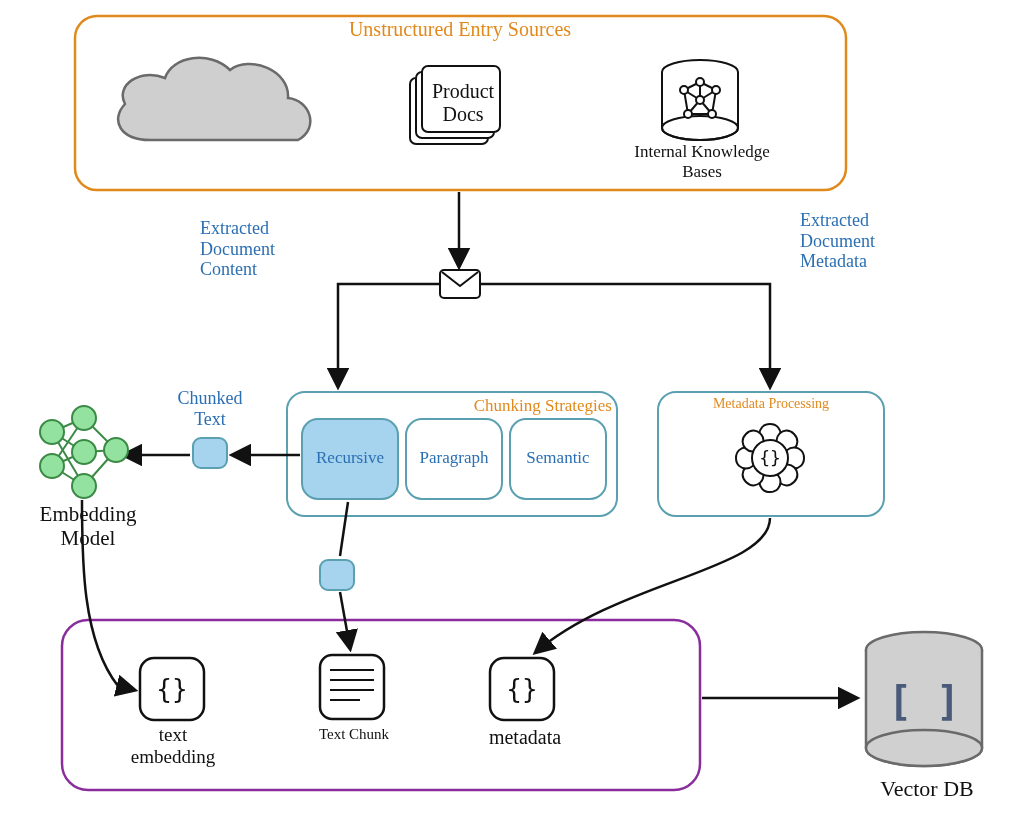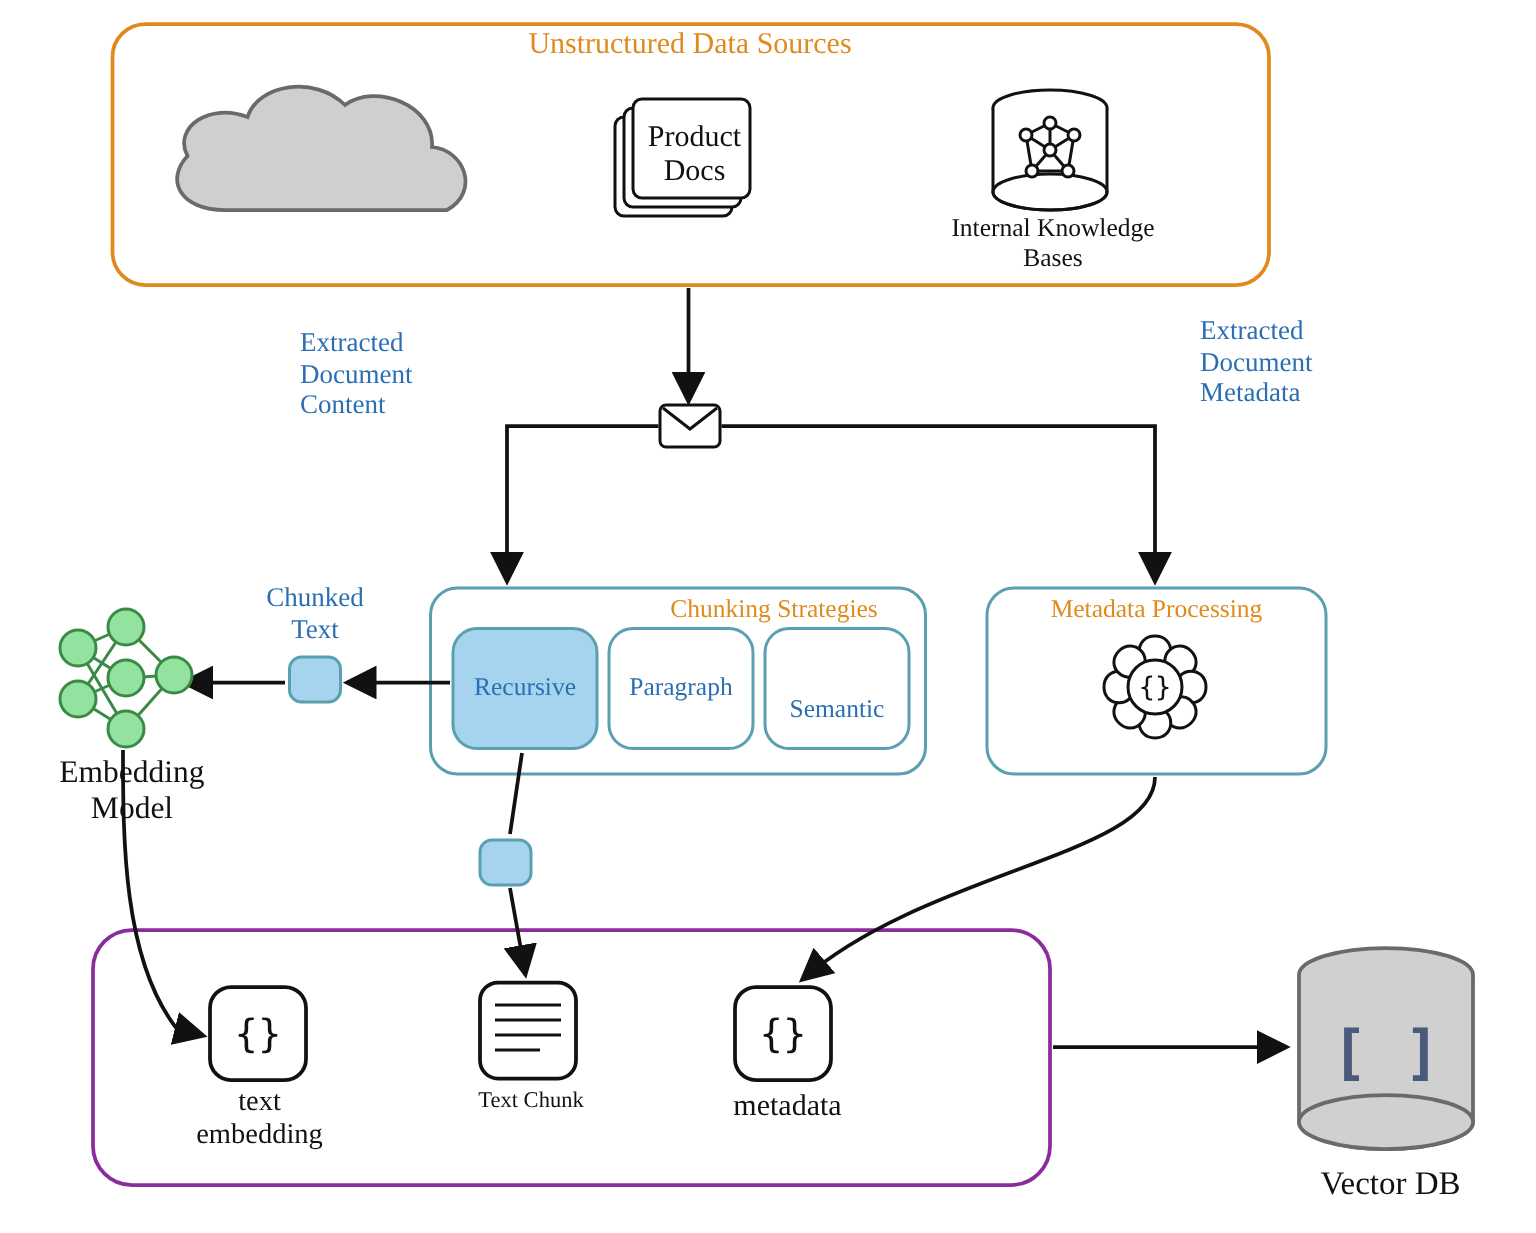--- a/index.html
+++ b/index.html
@@ -185,44 +185,44 @@
   <path d="M702 698 L856 698" fill="none" stroke="#111" stroke-width="2.5" marker-end="url(#arrow)"></path>
 
   <g>
     <ellipse cx="924" cy="650" rx="58" ry="18" fill="#d0d0d0" stroke="#6a6a6a" stroke-width="2.5"></ellipse>
     <path d="M866 650 L866 748 A58 18 0 0 0 982 748 L982 650" fill="#d0d0d0" stroke="#6a6a6a" stroke-width="2.5"></path>
     <ellipse cx="924" cy="748" rx="58" ry="18" fill="#d0d0d0" stroke="#6a6a6a" stroke-width="2.5"></ellipse>
     <text x="924" y="715" text-anchor="middle" font-family="monospace" font-weight="bold" font-size="40" fill="#4a5a7a">[ ]</text>
   </g>
 </svg>
 
-<div class="label" style="left:260px; top:18px; width:400px; color:#e08a1e; font-size:20px;">Unstructured Data Sources</div>
-
-<div class="label" style="left:420px; top:396px; width:192px; color:#e08a1e; font-size:17px; ">Chunking Strategies</div>
-
-<div class="label" style="left:668px; top:396px; width:206px; color:#e08a1e; font-size:17px;">Metadata Processing</div>
+<div class="label" style="left:260px; top:18px; width:400px; color:#e08a1e; font-size:20px;">Unstructured Entry Sources</div>
+
+<div class="label" style="left:420px; top:396px; width:192px; color:#e08a1e; font-size:17px; text-align:right;">Chunking Strategies</div>
+
+<div class="label" style="left:668px; top:396px; width:206px; color:#e08a1e; font-size:14px;">Metadata Processing</div>
 
 
 <div class="label ni" style="left:428px; top:80px; width:70px; font-size:20px;">Product
 Docs</div>
 <div class="label ni" style="left:610px; top:142px; width:184px; font-size:17px;">Internal Knowledge
 Bases</div>
 
 <div class="label" style="left:200px; top:218px; width:140px; color:#2b6fb3; font-size:18px; text-align:left;">Extracted
 Document
 Content</div>
 <div class="label" style="left:800px; top:210px; width:140px; color:#2b6fb3; font-size:18px; text-align:left;">Extracted
 Document
 Metadata</div>
 <div class="label" style="left:160px; top:388px; width:100px; color:#2b6fb3; font-size:18px;">Chunked
 Text</div>
 
 <div class="label" style="left:302px; top:448px; width:96px; color:#2b6fb3; font-size:17px;">Recursive</div>
 <div class="label" style="left:406px; top:448px; width:96px; color:#2b6fb3; font-size:17px;">Paragraph</div>
-<div class="label" style="left:510px; top:448px; width:96px; color:#2b6fb3; font-size:17px;margin-top:15px;">Semantic</div>
+<div class="label" style="left:510px; top:448px; width:96px; color:#2b6fb3; font-size:17px;">Semantic</div>
 
 <div class="label ni" style="left:18px; top:502px; width:140px; font-size:21px;">Embedding
 Model</div>
 <div class="label ni" style="left:118px; top:724px; width:110px; font-size:19px;">text
 embedding</div>
 <div class="label ni" style="left:292px; top:726px; width:124px; font-size:15px;">Text Chunk</div>
 <div class="label ni" style="left:470px; top:726px; width:110px; font-size:20px;">metadata</div>
 <div class="label ni" style="left:862px; top:776px; width:130px; font-size:22px;">Vector DB</div>
 
 </div>

